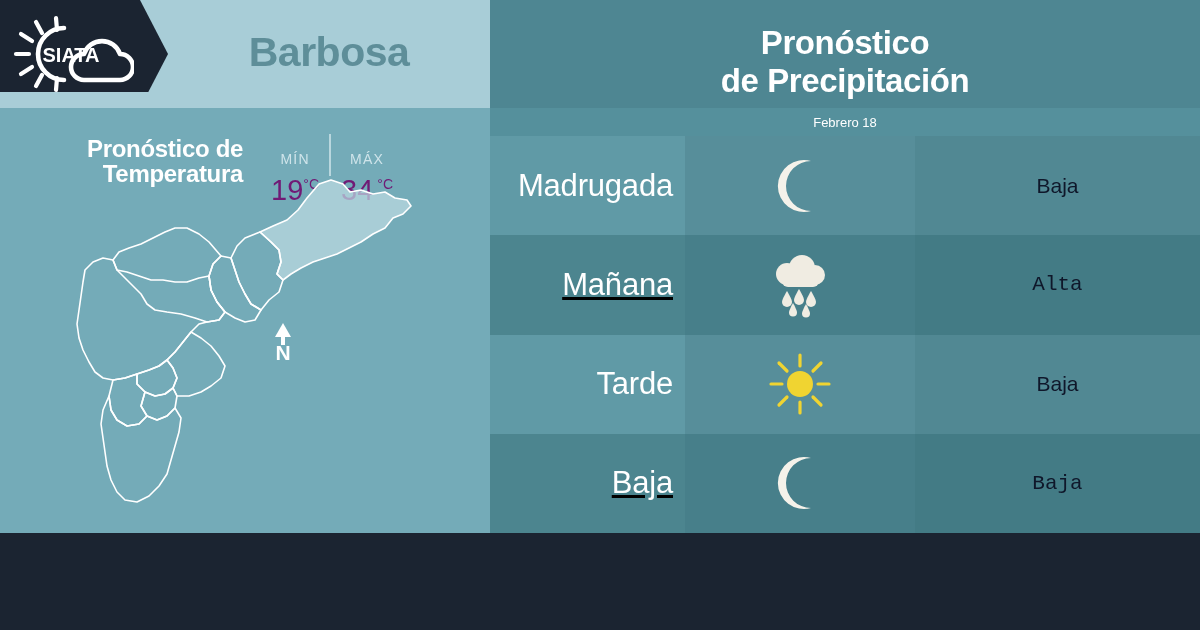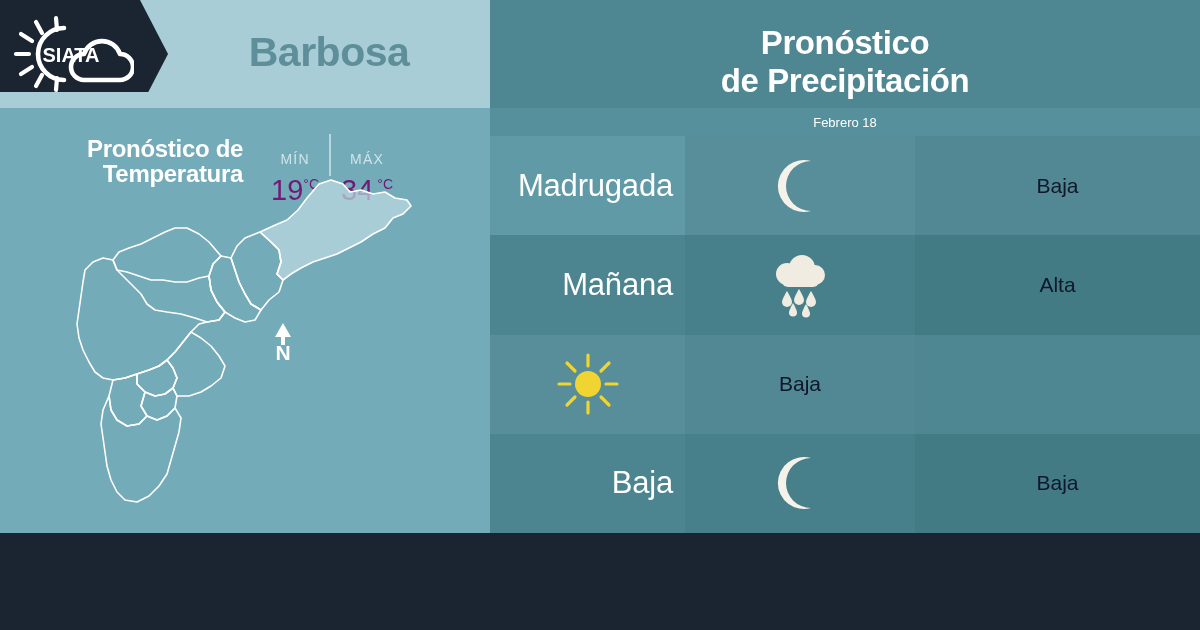--- a/index.html
+++ b/index.html
@@ -179,23 +179,23 @@
 
   .frow {
     display: grid;
     grid-template-columns: 195px 230px 285px;
     height: 99.25px;
   }
 
   .frow.odd  .c1 { background: #609aa6; }
   .frow.odd  .c2 { background: #578e9a; }
   .frow.odd  .c3 { background: #518893; }
-  .frow.even .c1 { background: #4c858f; }
+  .frow.even .c1 { background: #4c858f; text-decoration: underline; }
   .frow.even .c2 { background: #477f8a; }
-  .frow.even .c3 { background: #437b85; }
+  .frow.even .c3 { background: #437b85; font-family: Liberation Mono, monospace; }
 
   .cell { display: flex; align-items: center; }
   .c1 { justify-content: flex-end; padding-right: 12px; }
   .c2 { justify-content: center; }
   .c3 { justify-content: center; }
 
   .period-name {
     color: #ffffff;
     font-size: 31px;
     letter-spacing: -0.2px;
@@ -367,20 +367,23 @@
               <path d="M43 56 C43 56 39 63 39 65.5 a4 4 0 0 0 8 0 C47 63 43 56 43 56 Z"></path>
             </g>
           </svg>
         </div>
         <div class="cell c3">
           <span class="prob-value">Alta</span>
         </div>
       </div>
 
       <div class="frow odd">
+        <div class="cell c1">
+          <span class="period-name">Tarde</span>
+        </div>
         <div class="cell c2">
           <svg class="wx-icon" viewBox="0 0 74 74">
             <circle cx="37" cy="37" r="13" fill="#f0d431"></circle>
             <g stroke="#f0d431" stroke-width="3.2" stroke-linecap="round">
               <line x1="37" y1="8" x2="37" y2="19"></line>
               <line x1="37" y1="55" x2="37" y2="66"></line>
               <line x1="8" y1="37" x2="19" y2="37"></line>
               <line x1="55" y1="37" x2="66" y2="37"></line>
               <line x1="16" y1="16" x2="24" y2="24"></line>
               <line x1="50" y1="50" x2="58" y2="58"></line>

